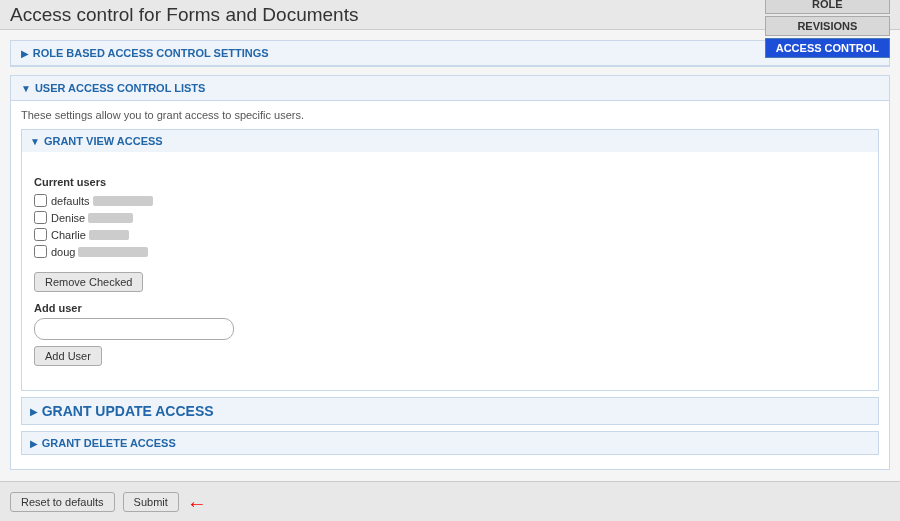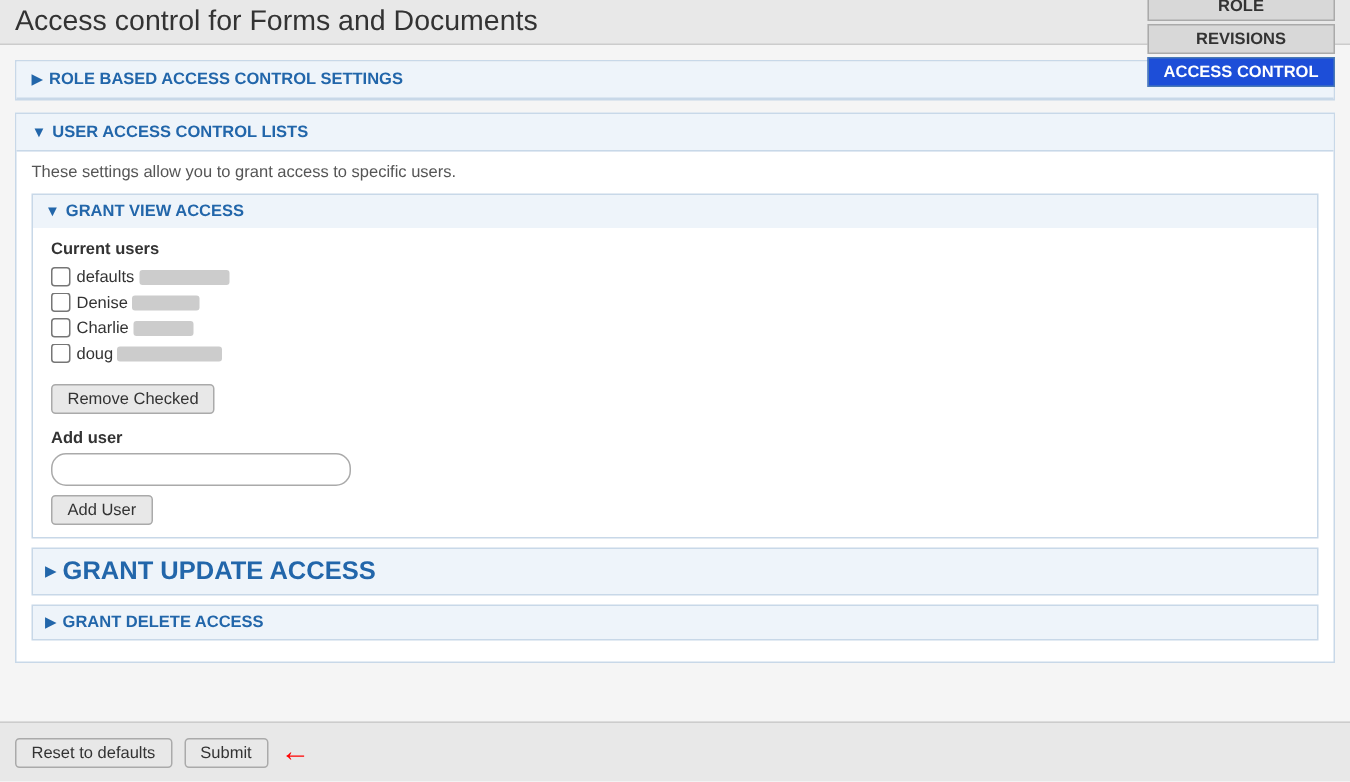--- a/index.html
+++ b/index.html
@@ -103,21 +103,21 @@
     }
 
     .subsection-header {
       padding: 5px 8px;
       background: #eef4fa;
       display: flex;
       align-items: center;
     }
 
     .subsection-body {
-      padding: 8px 12px;
+      padding: 24px 12px;
     }
 
     .current-users-label {
       font-size: 11px;
       font-weight: bold;
       margin-bottom: 6px;
     }
 
     .user-item {
       display: flex;
@@ -267,21 +267,21 @@
           <div class="add-user-input-wrap">
             <input type="text" class="add-user-input" style="">
           </div>
           <button class="btn">Add User</button>
         </div>
       </div>
 
       <div class="subsection-box">
         <div class="subsection-header">
           <span class="triangle">▶</span>
-          <a style="color:#2266aa;text-decoration:none;font-size:17px;font-weight:bold;text-align:right;">GRANT UPDATE ACCESS</a>
+          <a style="color:#2266aa;text-decoration:none;font-size:14px;font-weight:bold;text-align:right;">GRANT UPDATE ACCESS</a>
         </div>
       </div>
 
       <div class="subsection-box">
         <div class="subsection-header">
           <span class="triangle">▶</span>
           <a style="color:#2266aa;text-decoration:none;font-size:11px;font-weight:bold;">GRANT DELETE ACCESS</a>
         </div>
       </div>
 

